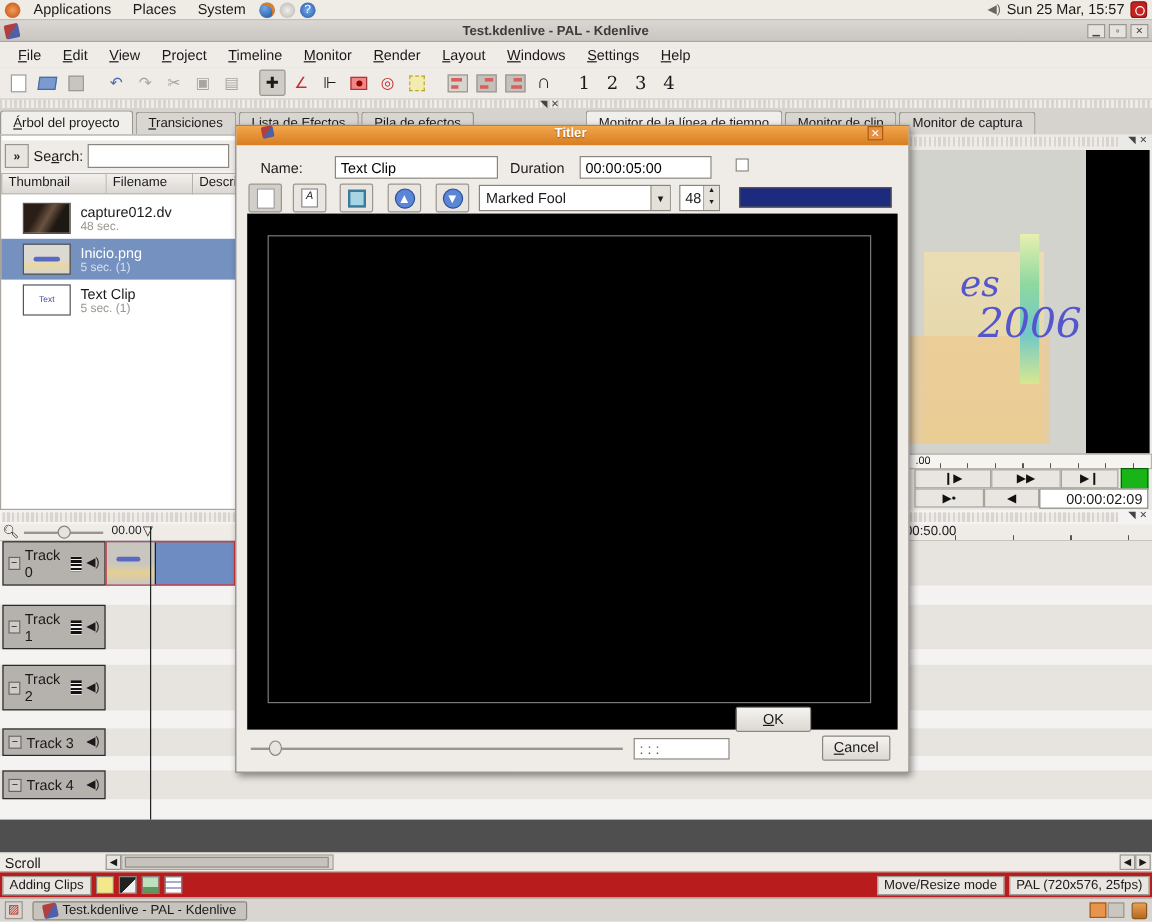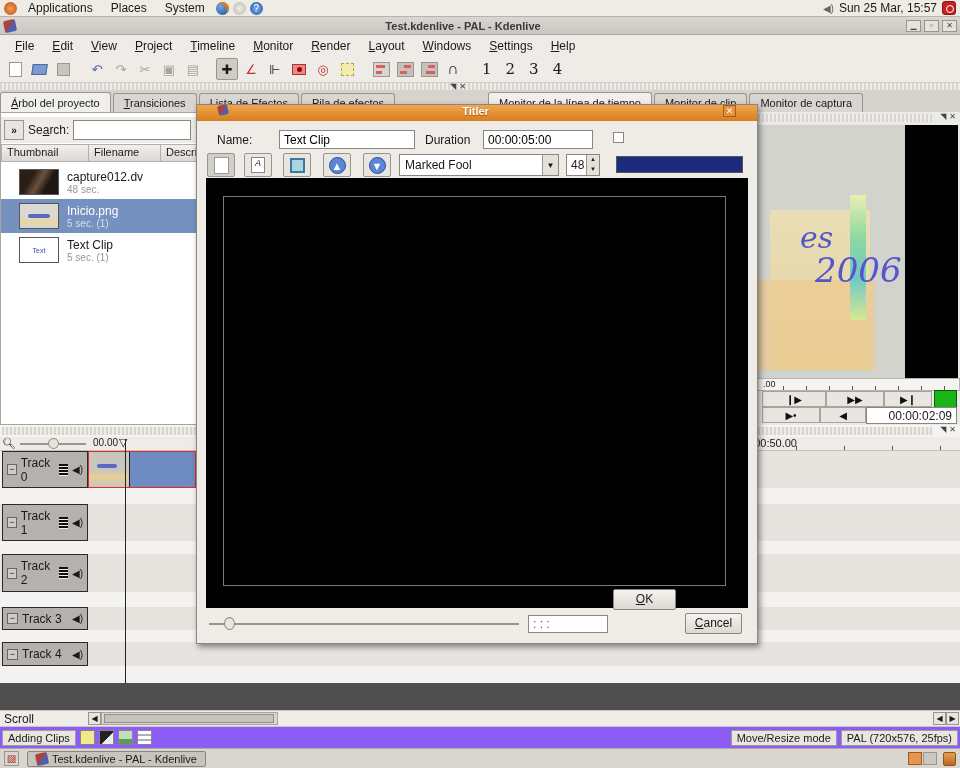--- a/index.html
+++ b/index.html
@@ -393,21 +393,21 @@
   <div class="abs scrollrow" style="left:0;top:710px;width:960px;height:16px">
     <span style="position:absolute;left:4px;top:1px">Scroll</span>
     <span class="abs sq-btn" style="left:88px;top:1px;width:13px;height:13px;font-size:8px">◀</span>
     <div class="abs trough" style="left:101px;top:1px;width:177px;height:13px">
       <div class="sthumb" style="position:absolute;left:2px;top:1px;width:170px;height:9px"></div>
     </div>
     <span class="abs sq-btn" style="left:933px;top:1px;width:13px;height:13px;font-size:8px">◀</span>
     <span class="abs sq-btn" style="left:946px;top:1px;width:13px;height:13px;font-size:8px">▶</span>
   </div>
 
-  <div class="abs" style="left:0;top:726px;width:960px;height:22px;background:#8b5cf6;border-top:1px solid #c9c5bf;display:flex;align-items:center;padding:0 2px;gap:4px">
+  <div class="abs" style="left:0;top:726px;width:960px;height:22px;background:#b91c1c;border-top:1px solid #c9c5bf;display:flex;align-items:center;padding:0 2px;gap:4px">
     <span class="statfield">Adding Clips</span>
     <span class="mini-ico" style="background:#f4e98a"></span>
     <span class="mini-ico" style="background:linear-gradient(135deg,#222 55%,#eee 55%)"></span>
     <span class="mini-ico" style="background:linear-gradient(#bfe0bf 60%,#5a9a5a 60%)"></span>
     <span class="mini-ico" style="background:repeating-linear-gradient(#fff 0 3px,#aac 3px 5px)"></span>
     <span style="margin-left:auto" class="statfield">Move/Resize mode</span>
     <span class="statfield">PAL (720x576, 25fps)</span>
   </div>
 
   <div class="abs taskbar">

